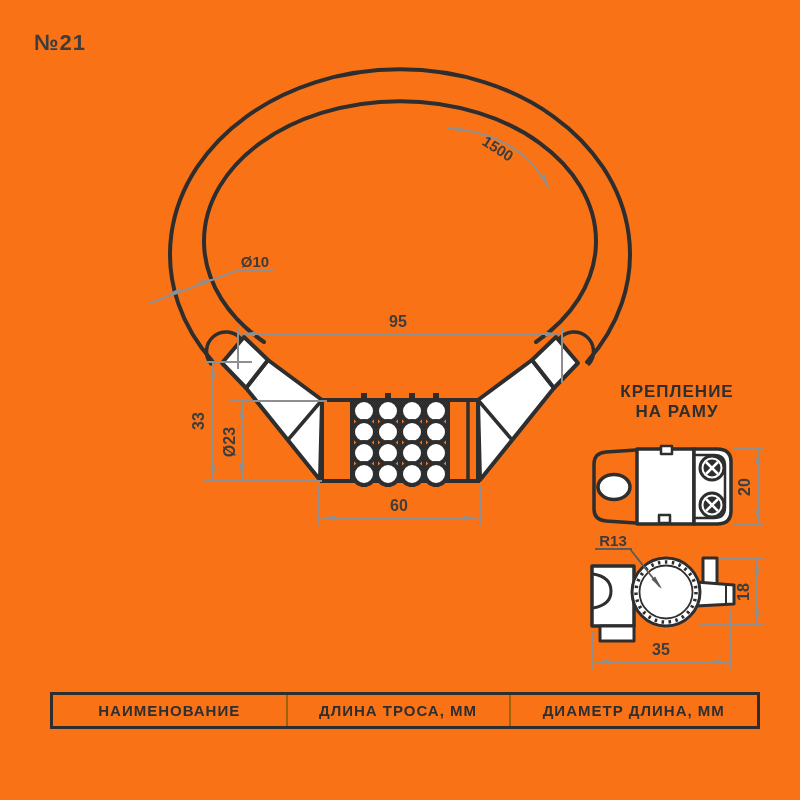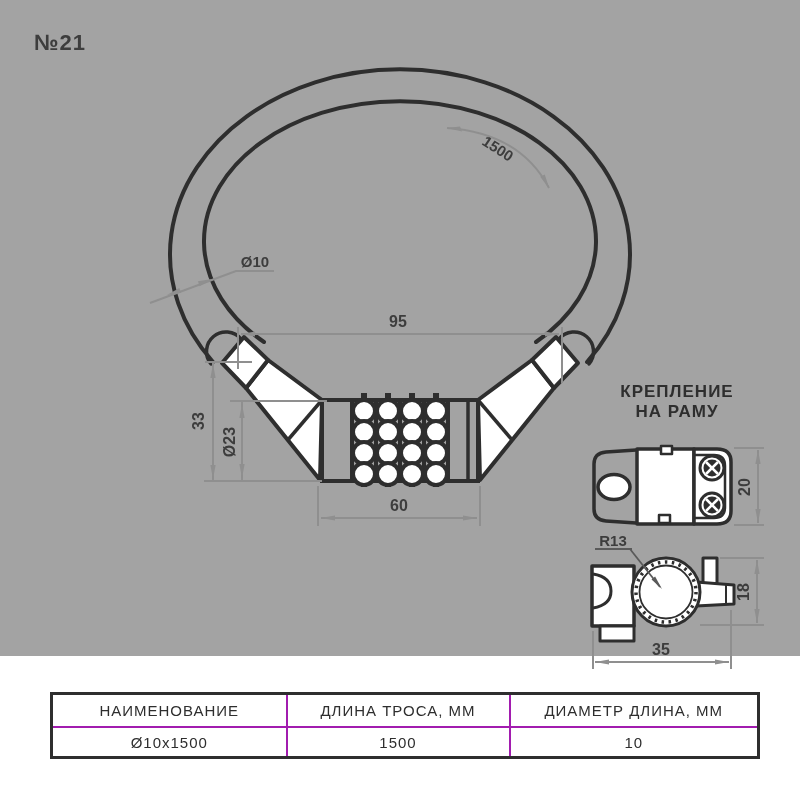--- a/index.html
+++ b/index.html
@@ -1,28 +1,28 @@
 <!DOCTYPE html>
 <html><head>
 <meta charset="utf-8">
 <style>
   html,body{margin:0;padding:0;background:#ffffff;width:800px;height:800px;overflow:hidden;
     font-family:"Liberation Sans", sans-serif;}
-  .stage{position:relative;width:800px;height:656px;background:#a3a3a3;}
+  .stage{position:relative;width:800px;height:800px;background:#f97316;}
   svg{position:absolute;left:0;top:0;}
   svg text{font-family:"Liberation Sans", sans-serif;font-weight:bold;}
   .dim-text{fill:#3d3d3d;font-size:16px;}
   .dim-text-sm{fill:#3d3d3d;font-size:15px;}
   .part-title{fill:#2e2e2e;font-size:17px;letter-spacing:1px;}
   .doc-no{fill:#3d3d3d;font-size:22px;letter-spacing:1px;}
   
   .spec-table{position:absolute;left:50px;top:692px;width:707px;border-collapse:collapse;
     table-layout:fixed;}
-  .spec-table td{border:2px solid #a21caf;text-align:center;vertical-align:middle;
-    font-size:15px;font-weight:normal;color:#2e2e2e;padding:0;letter-spacing:1px;}
+  .spec-table td{border:2px solid #a16207;text-align:center;vertical-align:middle;
+    font-size:15px;font-weight:bold;color:#2e2e2e;padding:0;letter-spacing:1px;}
   .spec-table{border:3px solid #2e2e2e;}
   .spec-table tr.hdr td{height:31px;}
   .spec-table tr.val td{height:28px;}
 </style>
 </head>
 <body>
 
 <div class="stage">
 
 <svg width="800" height="800" viewBox="0 0 800 800">
@@ -234,21 +234,16 @@
         <col style="width:235px">
         <col style="width:223px">
         <col style="width:249px">
       </colgroup>
   <tbody>
         <tr class="hdr">
     <td>НАИМЕНОВАНИЕ</td>
     <td>ДЛИНА ТРОСА, ММ</td>
     <td>ДИАМЕТР ДЛИНА, ММ</td>
   </tr>
-  <tr class="val">
-    <td>Ø10x1500</td>
-    <td>1500</td>
-    <td>10</td>
-  </tr>
 </tbody>
     </table>
 
 </div>
 
 </body></html>

